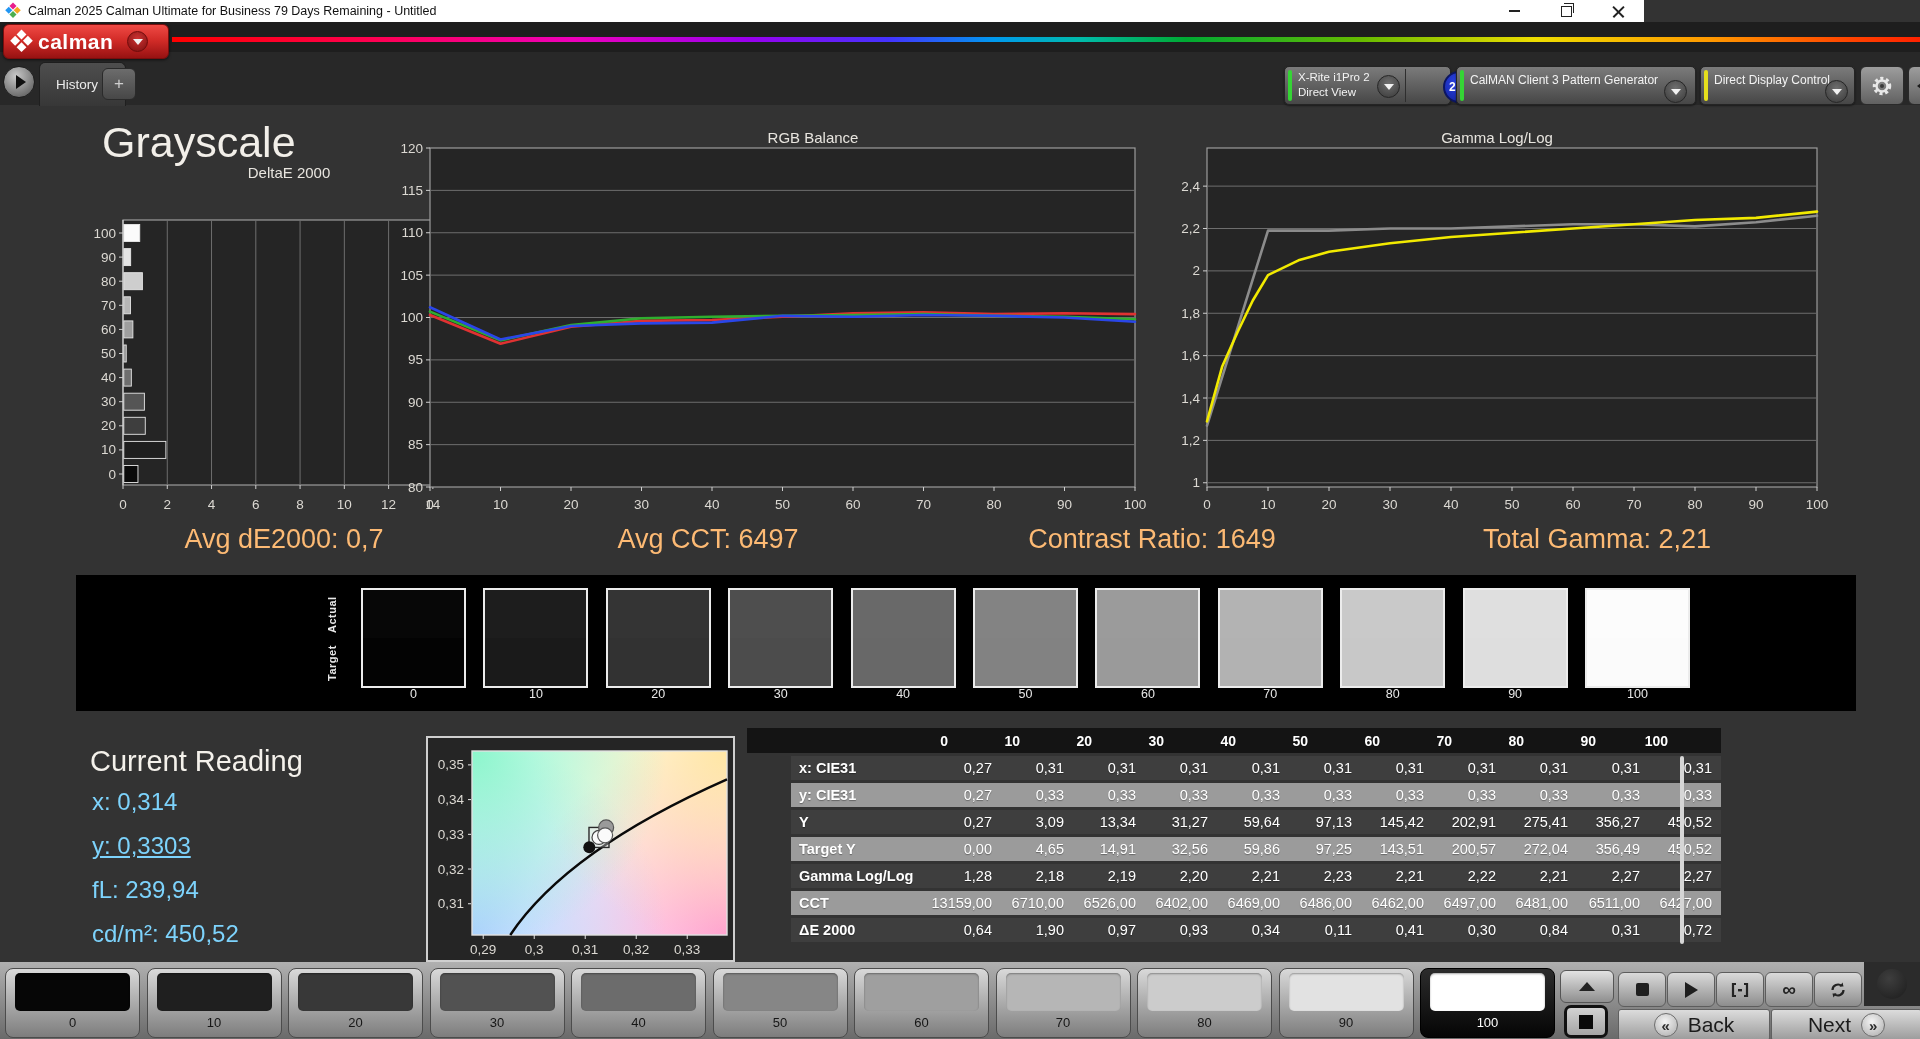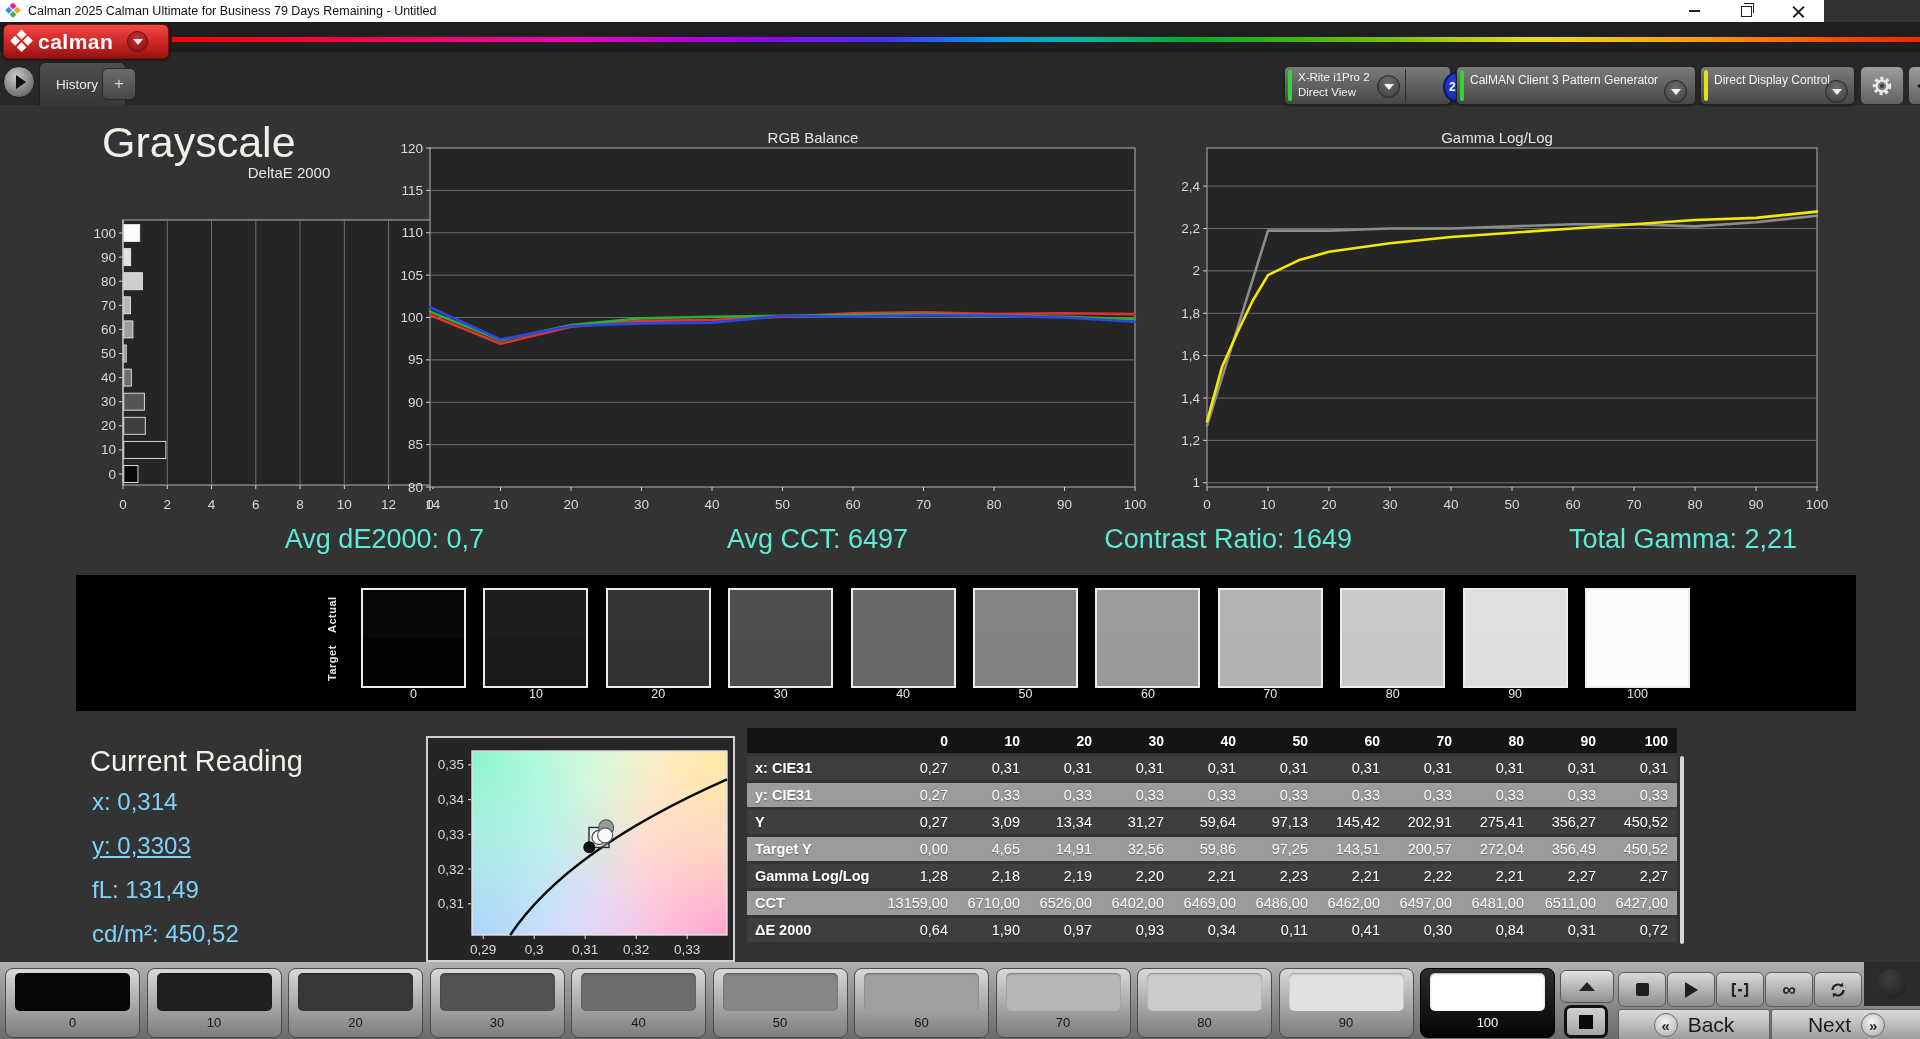--- a/index.html
+++ b/index.html
@@ -1,19 +1,19 @@
 <!DOCTYPE html>
 <html><head>
 <meta charset="utf-8">
 <style>
   html,body{margin:0;padding:0;background:#1a1a1a;}
   .screen{position:relative;width:1920px;height:1039px;background:#333333;overflow:hidden;
           font-family:"Liberation Sans","DejaVu Sans",sans-serif;}
   
-  .titlebar{position:absolute;left:0;top:0;width:1824px;height:22px;background:#ffffff;
+  .titlebar{position:absolute;left:0;top:0;width:1644px;height:22px;background:#ffffff;
             border-bottom:1px solid #5a5a5a;display:flex;align-items:center;}
   .app-icon{width:12px;height:12px;margin-left:7px;transform:rotate(45deg);display:grid;
             grid-template-columns:5px 5px;grid-template-rows:5px 5px;gap:1px;}
   .app-icon i{display:block;}
   .title-text{margin-left:9px;font-size:12.5px;color:#111;white-space:nowrap;}
   .win-controls{position:absolute;right:0;top:0;height:22px;display:flex;}
   .win-btn{width:52px;height:22px;display:flex;align-items:center;justify-content:center;}
   .ic-min{width:11px;height:2px;background:#222;}
   .ic-restore{width:9px;height:9px;border:1.3px solid #222;position:relative;background:#fff;}
   .ic-restore:before{content:"";position:absolute;left:2px;top:-4px;width:9px;height:9px;border:1.3px solid #222;border-bottom:none;border-left:none;}
@@ -61,21 +61,21 @@
          background:radial-gradient(circle at 45% 35%,#2b44e8,#101f96);border:2px solid #0c1560;
          color:#fff;font-size:12px;font-weight:bold;display:flex;align-items:center;justify-content:center;margin-left:28px;}
   .gear-btn,.collapse-btn{position:absolute;top:66px;height:37px;border-radius:6px;border:1px solid #2a2a2a;
          background:linear-gradient(#9d9d9d,#616161);display:flex;align-items:center;justify-content:center;}
   .tri-left{width:0;height:0;border-top:8px solid transparent;border-bottom:8px solid transparent;border-right:11px solid #1c1c1c;}
   
   .page-title{position:absolute;left:102px;top:118px;margin:0;font-size:43px;font-weight:400;color:#f2efe9;}
   svg text{font-family:"Liberation Sans","DejaVu Sans",sans-serif;}
   .ch-title{fill:#e8e5df;font-size:15px;}
   .ch-tick{fill:#dcd9d3;font-size:13.5px;}
-  .stat{position:absolute;top:524px;width:400px;text-align:right;font-size:27px;color:#5eead4;}
+  .stat{position:absolute;top:524px;width:400px;text-align:center;font-size:27px;color:#fdba74;}
   
   .swatch-strip{position:absolute;left:76px;top:575px;width:1780px;height:136px;background:#000;}
   .rot-label{position:absolute;left:250px;width:16px;color:#e8e8e8;font-size:11px;font-weight:bold;
              writing-mode:vertical-rl;transform:rotate(180deg);text-align:center;letter-spacing:.5px;}
   .swatch{position:absolute;top:13px;width:105px;height:100px;border:2px solid #ececec;box-sizing:border-box;}
   .swatch .half{position:absolute;left:0;right:0;height:50%;}
   .swatch .half.b{top:50%;}
   .swatch-label{position:absolute;top:112px;width:105px;text-align:center;color:#e8e8e8;font-size:12.5px;}
   
   .cr-title{position:absolute;left:90px;top:745px;font-size:29px;color:#f4f1eb;}
@@ -88,21 +88,21 @@
      radial-gradient(circle at 100% 0%,rgba(255,228,150,.85),rgba(255,228,150,0) 62%),
      radial-gradient(circle at 0% 100%,rgba(160,200,255,.85),rgba(160,200,255,0) 62%),
      radial-gradient(circle at 100% 100%,rgba(255,150,205,.9),rgba(255,150,205,0) 65%),
      #ffffff;}
   .cie-svg{position:absolute;left:0;top:0;}
   
   .gtable{position:absolute;left:747px;top:728px;}
   .gt-head,.gt-row{display:grid;grid-template-columns:138px repeat(11,72px);}
   .gt-head{background:#141414;height:25px;}
   .gt-head .gc{color:#fff;font-size:14px;font-weight:bold;}
-  .gt-row{height:24px;margin-top:3px;}
+  .gt-row{height:24px;margin-top:3px;margin-left:44px;}
   .gt-row.dark{background:#3e3e3e;}
   .gt-row.light{background:#9b9b9b;}
   .gc{display:flex;align-items:center;justify-content:flex-end;padding-right:9px;box-sizing:border-box;
       color:#fff;font-size:14.5px;text-shadow:0 1px 1px rgba(0,0,0,.35);}
   .gc.lbl{justify-content:flex-start;padding-left:8px;font-weight:bold;}
   .table-scrollbar{position:absolute;left:1680px;top:756px;width:4px;height:188px;background:#d6d6d6;border-radius:2px;}
   
   .bottombar{position:absolute;left:0;top:962px;width:1920px;height:77px;
              background:linear-gradient(#b0b0b0,#6a6a6a);}
   .tile{position:absolute;top:6px;width:135px;height:70px;border-radius:8px;border:1px solid #4c4c4c;
@@ -456,21 +456,21 @@
       <div class="swatch" style="left: 1509px;">
         <div class="half" style="background: rgb(252, 252, 252);"></div>
         <div class="half b" style="background: rgb(251, 251, 251);"></div>
       </div>
       <span class="swatch-label" style="left: 1509px;">100</span>
     </div>
 
   <span class="cr-title">Current Reading</span>
   <span class="cr-line" style="top:788px;">x: 0,314</span>
   <span class="cr-line" style="top:832px;text-decoration:underline;">y: 0,3303</span>
-  <span class="cr-line" style="top:876px;">fL: 131,49</span>
+  <span class="cr-line" style="top:876px;">fL: 239,94</span>
   <span class="cr-line" style="top:920px;">cd/m²: 450,52</span>
 
   <div class="cie-box">
     <div class="cie-plot"></div>
     <svg class="cie-svg" id="cie-svg" width="305" height="222">
         <rect x="44" y="13" width="255" height="184" fill="none" stroke="#e2e2e2" stroke-width="1.4"></rect>
         <line x1="40" y1="26.886792452830203" x2="43" y2="26.886792452830203" stroke="#e8e8e8"></line>
         <text x="36" y="31.386792452830203" text-anchor="end" class="ch-tick">0,35</text>
         <line x1="40" y1="61.60377358490552" x2="43" y2="61.60377358490552" stroke="#e8e8e8"></line>
         <text x="36" y="66.10377358490553" text-anchor="end" class="ch-tick">0,34</text>

